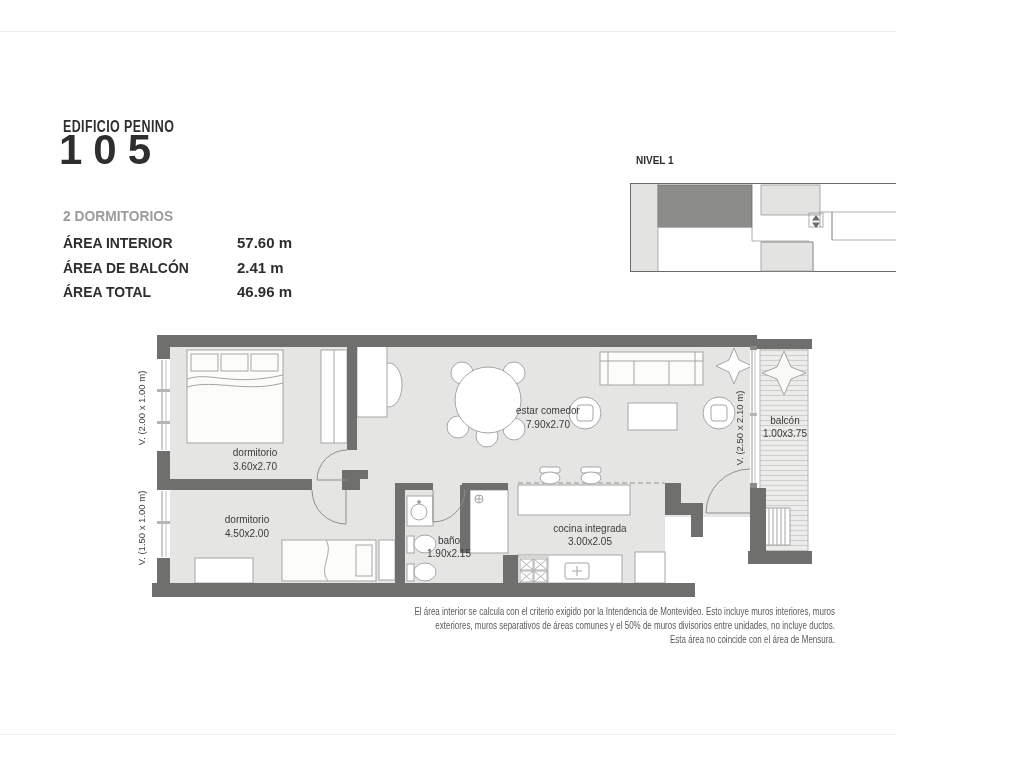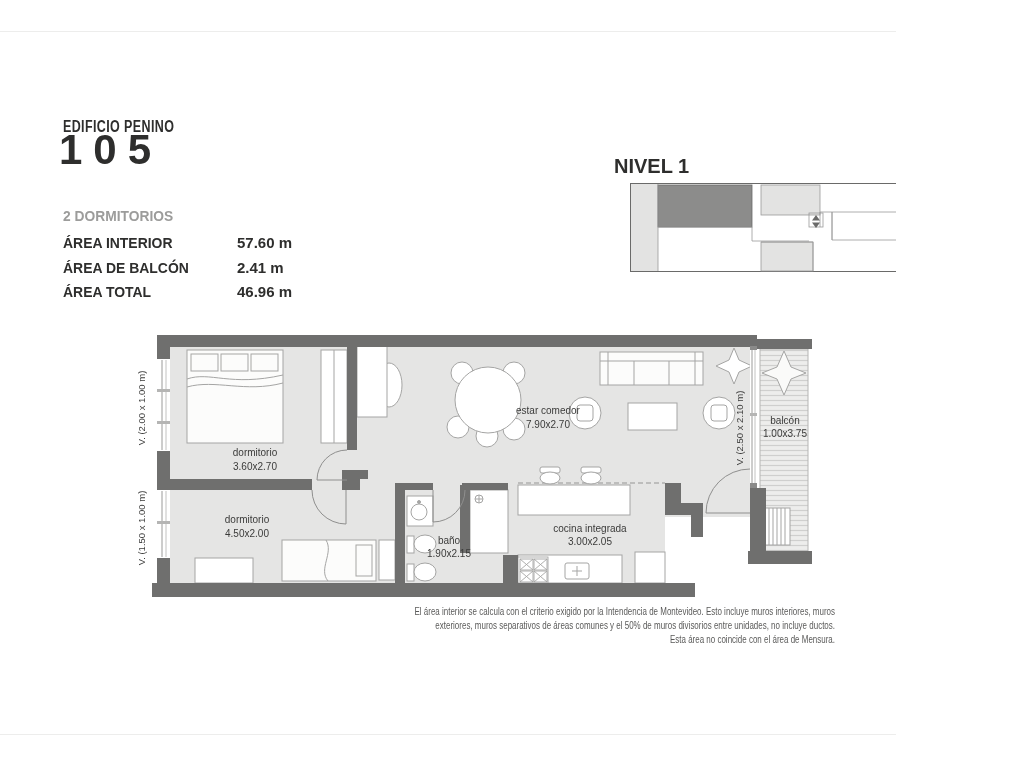--- a/index.html
+++ b/index.html
@@ -11,21 +11,21 @@
                   letter-spacing:0.5px;transform:scaleX(0.78);transform-origin:0 0;white-space:nowrap;}
   .unit-number{position:absolute;left:59px;top:129px;font-size:42px;font-weight:bold;
                letter-spacing:11px;line-height:1;white-space:nowrap;}
   .type-label{position:absolute;left:63px;top:207px;font-size:15px;font-weight:bold;color:#9c9c9b;
               transform:scaleX(0.92);transform-origin:0 0;white-space:nowrap;}
   .area-table{position:absolute;left:63px;top:231px;}
   .area-row{display:flex;height:24.5px;line-height:24.5px;font-size:15px;font-weight:bold;gap:44px;}
   .area-row .lbl{width:130px;white-space:nowrap;transform:scaleX(0.93);transform-origin:0 0;}
   .area-row .val{width:60px;text-align:left;white-space:nowrap;}
   
-  .level-label{position:absolute;left:614px;top:155px;font-size:20px;font-weight:bold;white-space:nowrap;}
+  .level-label{position:absolute;left:636px;top:155px;font-size:10px;font-weight:bold;white-space:nowrap;}
   .north{position:absolute;left:926px;top:151px;display:flex;align-items:center;gap:4px;}
   .north .n{font-size:15px;font-weight:bold;}
   .keyplan-svg{position:absolute;left:630px;top:183px;}
   
   .plan-svg{position:absolute;left:125px;top:333px;}
   .plan-svg text{font-family:"Liberation Sans",sans-serif;fill:#3b3b3a;}
   
   .disclaimer{position:absolute;right:61px;top:605px;width:640px;text-align:right;
               font-size:10.5px;line-height:13.8px;color:#5a5a59;
               transform:scaleX(0.76);transform-origin:100% 0;}

